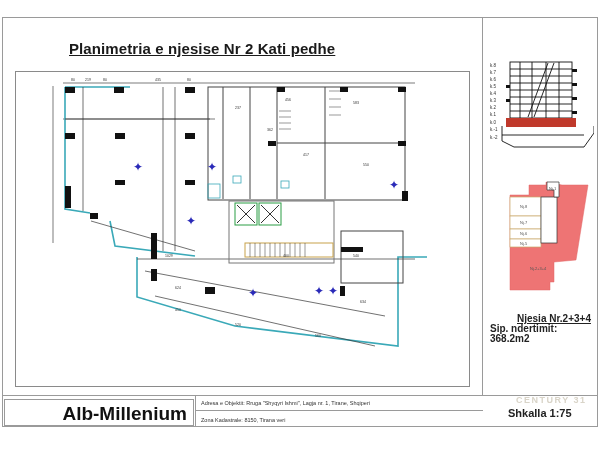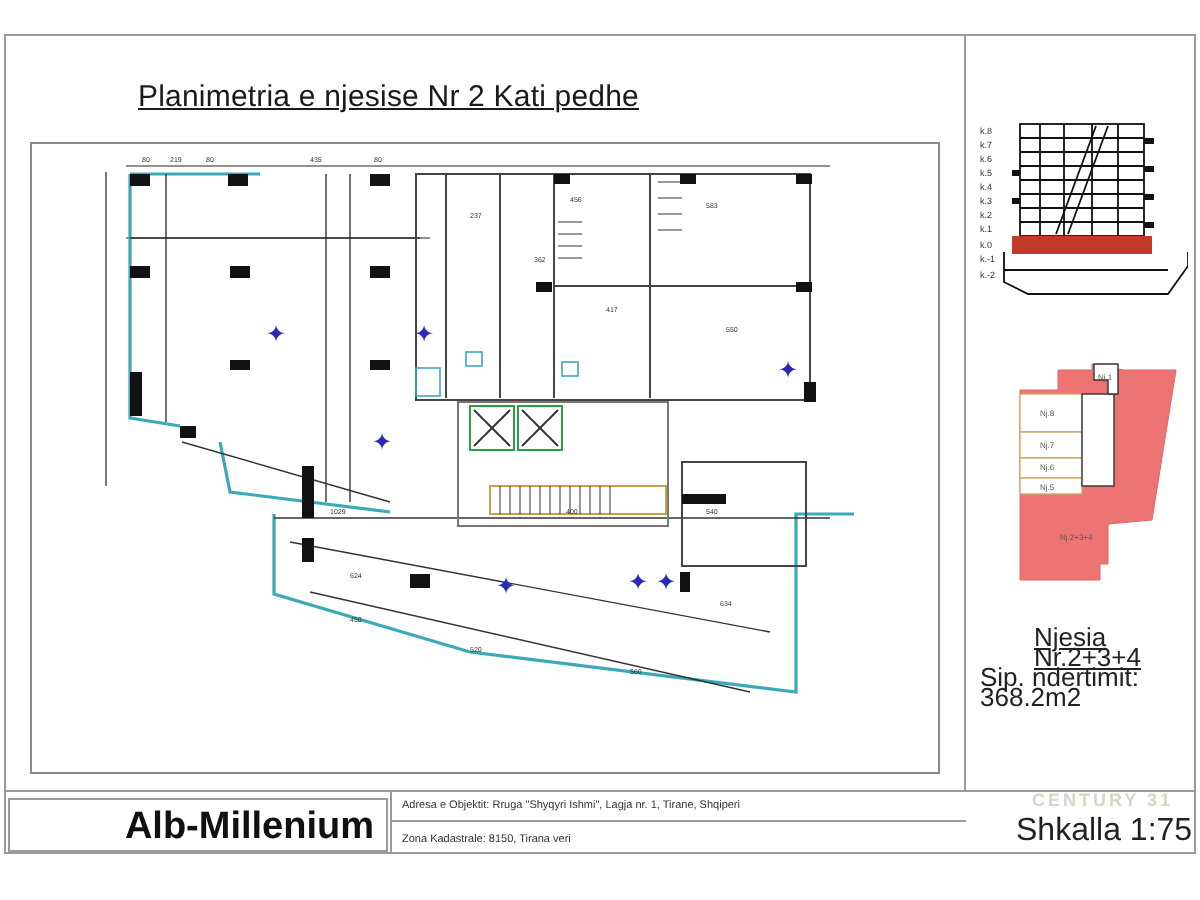--- a/index.html
+++ b/index.html
@@ -1,36 +1,36 @@
 <!DOCTYPE html>
 <html><head>
 <meta charset="utf-8">
 <style>
   html,body{margin:0;padding:0;background:#fff;}
   body{width:600px;height:450px;position:relative;overflow:hidden;font-family:"Liberation Sans",sans-serif;}
   .sheet{position:absolute;left:2px;top:17px;width:596px;height:410px;border:1px solid #9a9a9a;box-sizing:border-box;}
   .main-area{position:absolute;left:2px;top:17px;width:481px;height:378px;border-right:1px solid #9a9a9a;box-sizing:border-box;}
-  .title{position:absolute;left:69px;top:40px;font-size:15px;font-weight:normal;color:#1a1a1a;text-decoration:underline;letter-spacing:0.1px;}
+  .title{position:absolute;left:69px;top:40px;font-size:15px;font-weight:bold;color:#1a1a1a;text-decoration:underline;letter-spacing:0.1px;}
   .plan-frame{position:absolute;left:15px;top:71px;width:455px;height:316px;border:1px solid #8a8a8a;box-sizing:border-box;}
   .plan-svg{position:absolute;left:15px;top:71px;}
   .side-panel{position:absolute;left:483px;top:17px;width:115px;height:378px;}
   .section-svg{position:absolute;left:484px;top:55px;}
   .key-svg{position:absolute;left:484px;top:170px;}
-  .unit-info{position:absolute;left:490px;top:314px;width:102px;font-size:13px;font-weight:normal;color:#222;line-height:10px;}
+  .unit-info{position:absolute;left:490px;top:314px;width:102px;font-size:10px;font-weight:bold;color:#222;line-height:10px;}
   .unit-info .u1{padding-left:27px;text-decoration:underline;}
   .unit-info .u2 span{display:inline-block;}
   .footer{position:absolute;left:2px;top:395px;width:596px;height:32px;border-top:1px solid #9a9a9a;box-sizing:border-box;}
   .f-brand{position:absolute;left:4px;top:399px;width:190px;height:27px;border:1px solid #9a9a9a;box-sizing:border-box;text-align:center;}
   .f-brand span{position:absolute;right:6px;top:3px;font-size:19px;font-weight:bold;color:#111;}
   .f-addr{position:absolute;left:195px;top:395px;width:288px;height:32px;border-left:1px solid #9a9a9a;box-sizing:border-box;}
   .f-addr .row1{position:absolute;left:0;top:0;width:287px;height:16px;border-bottom:1px solid #9a9a9a;box-sizing:border-box;font-size:5.5px;color:#333;padding:5px 0 0 5px;}
   .f-addr .row2{position:absolute;left:0;top:16px;width:287px;height:16px;font-size:5.5px;color:#333;padding:6px 0 0 5px;box-sizing:border-box;}
   .f-scale{position:absolute;left:483px;top:395px;width:115px;height:32px;}
   .f-scale .wm{position:absolute;left:33px;top:0px;font-size:9px;font-weight:bold;color:#d9d4c8;letter-spacing:1.5px;}
-  .f-scale .sc{position:absolute;left:25px;top:12px;font-size:16px;color:#222;}
+  .f-scale .sc{position:absolute;left:25px;top:12px;font-size:11px;color:#222;font-weight:bold;}
 </style>
 </head>
 <body>
 
 <div class="sheet"></div>
 <div class="main-area"></div>
 
 <div class="title">Planimetria e njesise Nr 2   Kati pedhe</div>
 
 <div class="plan-frame"></div>

